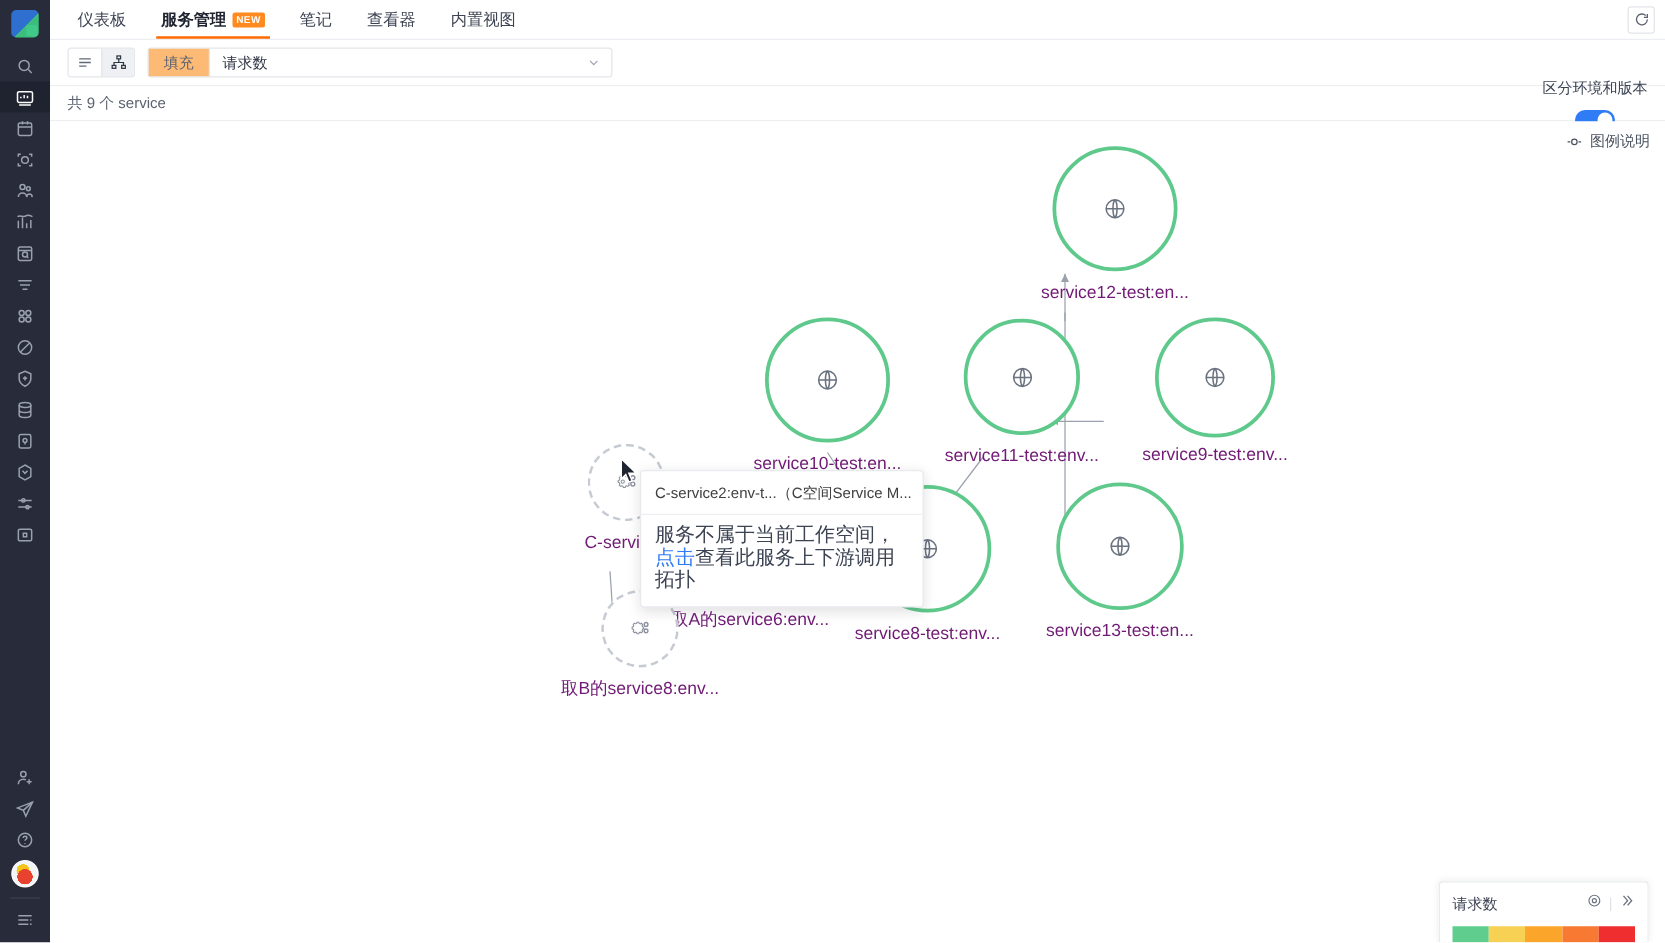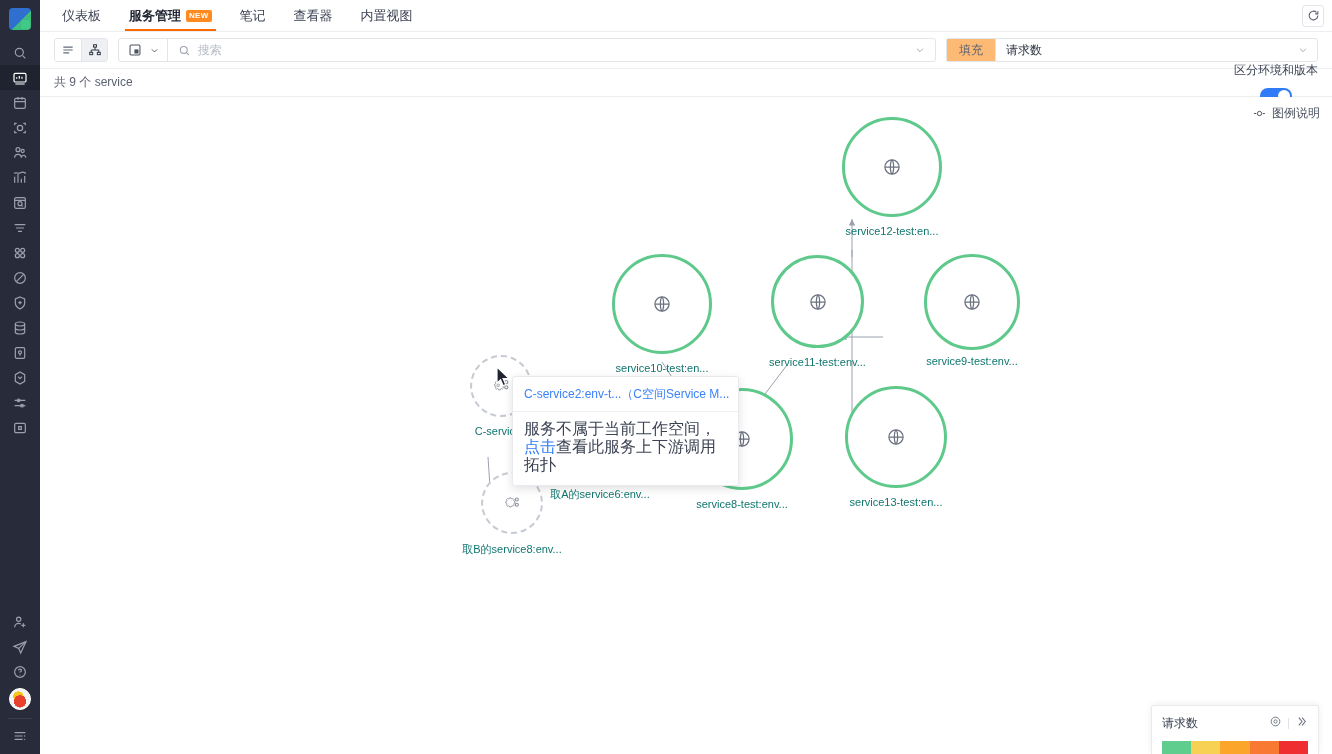--- a/index.html
+++ b/index.html
@@ -149,31 +149,31 @@
 
   .node { position:absolute; }
   .node-circle {
     border-radius:50%; display:flex; align-items:center; justify-content:center;
     color:#6b7280; background:#fff;
   }
   .node-circle.solid { border:3px solid #5ec98b; }
   .node-circle.dashed { border:2px dashed #c6cad2; }
   .node-label {
     position:absolute; left:50%; transform:translateX(-50%); white-space:nowrap;
-    font-size:11px; color:#0f766e;
+    font-size:14px; color:#701a75;
   }
 
   
   .tooltip {
     position:absolute; background:#fff; border:1px solid #e8eaee;
     box-shadow: 0 3px 10px rgba(20,25,40,.13); border-radius:3px;
     width: 227px; z-index: 30;
   }
   .tooltip-title {
-    padding: 9px 11px 8px 11px; font-size:12px; color:#3b82f6;
+    padding: 9px 11px 8px 11px; font-size:12px; color:#404040;
     border-bottom:1px solid #edeff2; white-space:nowrap; overflow:hidden;
   }
   .tooltip-body { padding: 8px 11px 11px 11px; font-size:16px; color:#3c4353; line-height:18px; }
   .tooltip-link { color:#2f7cf6; cursor:pointer; }
 
   
   .cursor { position:absolute; z-index:40; pointer-events:none; }
 
   
   .legend-panel {
@@ -373,45 +373,20 @@
         <div class="seg-btn active">
           <svg width="14" height="14" viewBox="0 0 24 24" fill="none" stroke="currentColor" stroke-width="1.7">
               <rect x="9.5" y="3" width="5" height="4"></rect>
               <rect x="3" y="16" width="5" height="4"></rect>
               <rect x="16" y="16" width="5" height="4"></rect>
               <path d="M12 7v5M5.5 16v-4h13v4"></path>
             </svg>
         </div>
       </div>
 
-      <div class="search-wrap">
-        <div class="save-cell">
-          <svg width="14" height="14" viewBox="0 0 24 24" fill="none" stroke="currentColor" stroke-width="1.8">
-              <rect x="3.5" y="3.5" width="17" height="17" rx="2"></rect>
-              <rect x="11" y="11" width="7" height="7" fill="currentColor" stroke="none"></rect>
-            </svg>
-          <span>
-            <svg width="9" height="9" viewBox="0 0 24 24" fill="none" stroke="currentColor" stroke-width="2.4">
-                <path d="M5 9l7 7 7-7"></path>
-              </svg>
-          </span>
-        </div>
-        <div class="search-cell">
-          <svg width="13" height="13" viewBox="0 0 24 24" fill="none" stroke="#9aa1ad" stroke-width="2">
-              <circle cx="11" cy="11" r="6.5"></circle>
-              <path d="M16 16l4.5 4.5"></path>
-            </svg>
-          <input type="text" placeholder="搜索" style="">
-        </div>
-        <div class="search-caret">
-          <svg width="10" height="10" viewBox="0 0 24 24" fill="none" stroke="currentColor" stroke-width="2.2">
-              <path d="M5 9l7 7 7-7"></path>
-            </svg>
-        </div>
-      </div>
 
       <div class="metric-wrap">
         <div class="metric-label">填充</div>
         <div class="metric-value">请求数</div>
         <div class="metric-caret">
           <svg width="10" height="10" viewBox="0 0 24 24" fill="none" stroke="currentColor" stroke-width="2.2">
               <path d="M5 9l7 7 7-7"></path>
             </svg>
         </div>
       </div>

